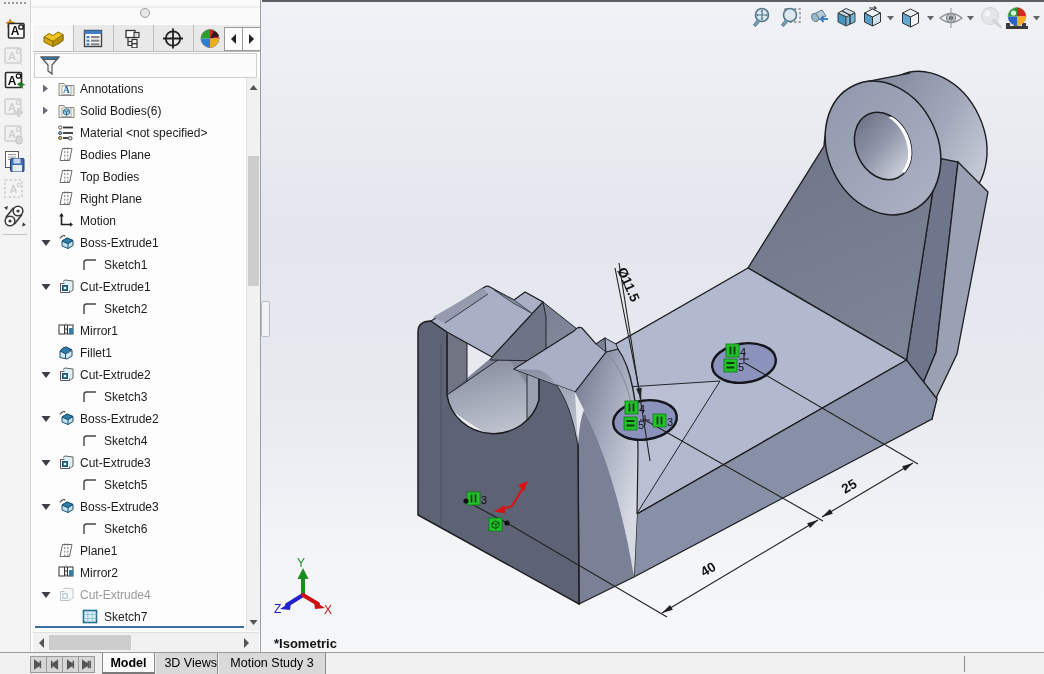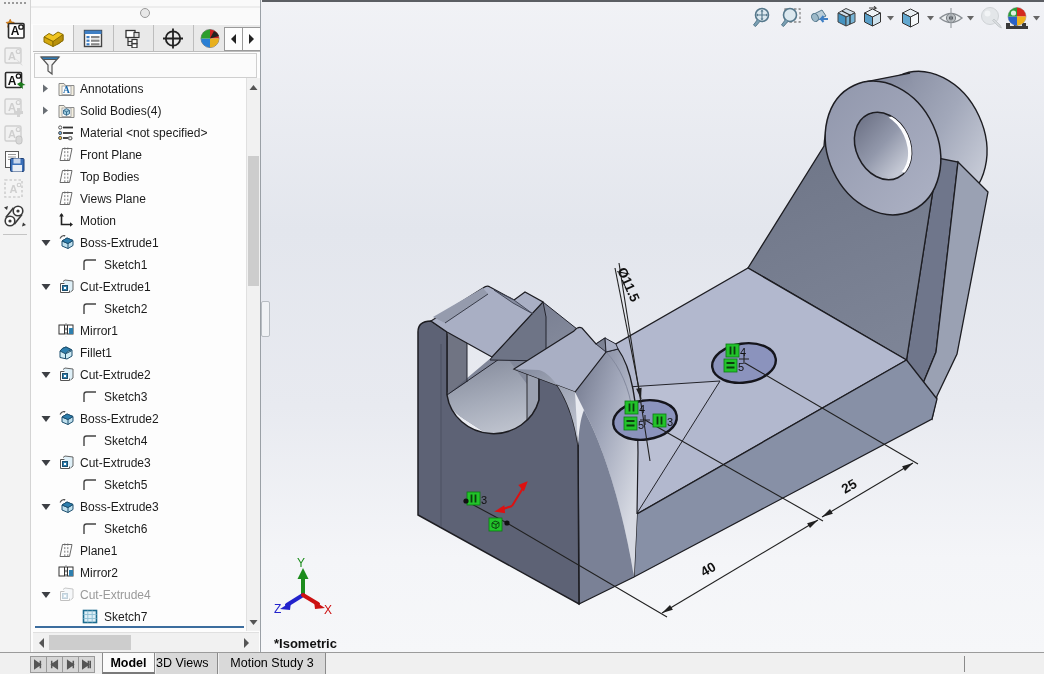--- a/index.html
+++ b/index.html
@@ -308,55 +308,55 @@
     <svg class="exp" style="left:8px;top:106px" width="9" height="9" viewBox="0 0 9 9">
       <path d="M2 0.5 L7 4.5 L2 8.5 z" fill="#6a6f75"></path>
     </svg>
     <div class="icon16" style="left:25px;top:103px"><svg width="17" height="15" viewBox="0 0 17 15">
         <path d="M1 2.5 h5 l1.5 2 H16 v10 H1 z" fill="#f5f0e1" stroke="#8a8a8a"></path>
         <rect x="4" y="5" width="9" height="8.5" fill="#fdfdfd" stroke="#9a9a9a" stroke-width="0.8"></rect>
         <path d="M8.5 5.7 l3 1.6 v3.4 l-3 1.6 -3-1.6 V7.3 z" fill="#9fcce0" stroke="#20597c" stroke-width="0.8"></path>
         <path d="M5.5 7.3 l3 1.5 3-1.5 M8.5 8.8 v3.5" fill="none" stroke="#20597c" stroke-width="0.8"></path>
       </svg></div>
     <div class="row" style="left:47px;top:99.7px">
-      <span class="t">Solid Bodies(4)</span>
+      <span class="t">Solid Bodies(6)</span>
     </div>
     <div class="icon16" style="left:25px;top:125px"><svg width="16" height="16" viewBox="0 0 16 16">
         <circle cx="2.2" cy="2.5" r="1.6" fill="#fff" stroke="#555"></circle>
         <circle cx="2.2" cy="8" r="1.6" fill="#6aa7d8" stroke="#555"></circle>
         <circle cx="2.2" cy="13" r="1.6" fill="#e8b83a" stroke="#555"></circle>
         <rect x="5" y="1.6" width="10" height="1.8" fill="#333"></rect>
         <rect x="5" y="7.1" width="10" height="1.8" fill="#333"></rect>
         <rect x="5" y="12.1" width="6" height="1.8" fill="#333"></rect>
         <circle cx="12.2" cy="13.2" r="2.3" fill="#777"></circle>
         <circle cx="12.2" cy="13.2" r="0.9" fill="#fff"></circle>
       </svg></div>
     <div class="row" style="left:47px;top:121.7px">
       <span class="t">Material &lt;not specified&gt;</span>
     </div>
     <div class="icon16" style="left:25px;top:147px"><svg width="16" height="15" viewBox="0 0 16 15">
         <path d="M4.5 1.5 L14 1.5 L11.5 13.5 L2 13.5 z" fill="none" stroke="#6a6a6a"></path>
         <path d="M6.8 0.5 v14 M9.8 0.5 v14" stroke="#6a6a6a" stroke-dasharray="2 1.6" fill="none" stroke-width="0.9"></path>
       </svg></div>
     <div class="row" style="left:47px;top:143.7px">
-      <span class="t">Front Plane</span>
+      <span class="t">Bodies Plane</span>
     </div>
     <div class="icon16" style="left:25px;top:169px"><svg width="16" height="15" viewBox="0 0 16 15">
         <path d="M4.5 1.5 L14 1.5 L11.5 13.5 L2 13.5 z" fill="none" stroke="#6a6a6a"></path>
         <path d="M6.8 0.5 v14 M9.8 0.5 v14" stroke="#6a6a6a" stroke-dasharray="2 1.6" fill="none" stroke-width="0.9"></path>
       </svg></div>
     <div class="row" style="left:47px;top:165.7px">
       <span class="t">Top Bodies</span>
     </div>
     <div class="icon16" style="left:25px;top:191px"><svg width="16" height="15" viewBox="0 0 16 15">
         <path d="M4.5 1.5 L14 1.5 L11.5 13.5 L2 13.5 z" fill="none" stroke="#6a6a6a"></path>
         <path d="M6.8 0.5 v14 M9.8 0.5 v14" stroke="#6a6a6a" stroke-dasharray="2 1.6" fill="none" stroke-width="0.9"></path>
       </svg></div>
     <div class="row" style="left:47px;top:187.7px">
-      <span class="t">Views Plane</span>
+      <span class="t">Right Plane</span>
     </div>
     <div class="icon16" style="left:25px;top:213px"><svg width="15" height="15" viewBox="0 0 15 15">
         <path d="M3.5 1 v10.5 h9" fill="none" stroke="#222" stroke-width="1.6"></path>
         <path d="M1.2 3.5 L3.5 0 L5.8 3.5 z" fill="#222"></path>
         <path d="M12 9.2 L15 11.5 L12 13.8 z" fill="#222"></path>
       </svg></div>
     <div class="row" style="left:47px;top:209.7px">
       <span class="t">Motion</span>
     </div>
     <svg class="exp" style="left:8px;top:239px" width="10" height="8" viewBox="0 0 10 8">
@@ -623,16 +623,16 @@
     <div style="position:absolute;left:46px;top:3px;width:15px;height:15px;background:#d6d6d6;border:1px solid #9a9a9a;"><svg width="15" height="15" viewBox="0 0 16 16">
         <path d="M11 4 L5 8 l6 4 z M5 4 v8" stroke="#555" stroke-width="1.6" fill="#555"></path>
       </svg></div>
     <div style="position:absolute;left:62px;top:3px;width:15px;height:15px;background:#d6d6d6;border:1px solid #9a9a9a;"><svg width="15" height="15" viewBox="0 0 16 16">
         <path d="M5 4 l6 4 -6 4 z M11 4 v8" stroke="#555" stroke-width="1.6" fill="#555"></path>
       </svg></div>
     <div style="position:absolute;left:78px;top:3px;width:15px;height:15px;background:#d6d6d6;border:1px solid #9a9a9a;"><svg width="15" height="15" viewBox="0 0 16 16">
         <path d="M4 4 l6 4 -6 4 z M10 4 v8 M12 4 v8" stroke="#555" stroke-width="1.6" fill="#555"></path>
       </svg></div>
     <div style="position:absolute;left:102px;top:0px;width:53px;height:21px;background:#fbfbfb;border-left:1px solid #8a8a8a;border-right:1px solid #8a8a8a;border-bottom:2px solid #7a7a7a;font-weight:bold;font-size:12.5px;text-align:center;padding-top:3px;box-sizing:border-box;">Model</div>
-    <div style="position:absolute;left:156px;top:0px;width:62px;height:21px;background:#d9d9d9;border-right:1px solid #8a8a8a;font-size:12.5px;text-align:left;padding-top:3px;box-sizing:border-box;">3D Views</div>
+    <div style="position:absolute;left:156px;top:0px;width:62px;height:21px;background:#d9d9d9;border-right:1px solid #8a8a8a;font-size:12.5px;text-align:right;padding-top:3px;box-sizing:border-box;">3D Views</div>
     <div style="position:absolute;left:219px;top:0px;width:107px;height:21px;background:#d9d9d9;border-right:1px solid #8a8a8a;font-size:12.5px;text-align:center;padding-top:3px;box-sizing:border-box;">Motion Study 3</div>
     <div style="position:absolute;left:964px;top:3px;width:1px;height:16px;background:#8a8a8a;"></div>
   </div>
 
 </body></html>

